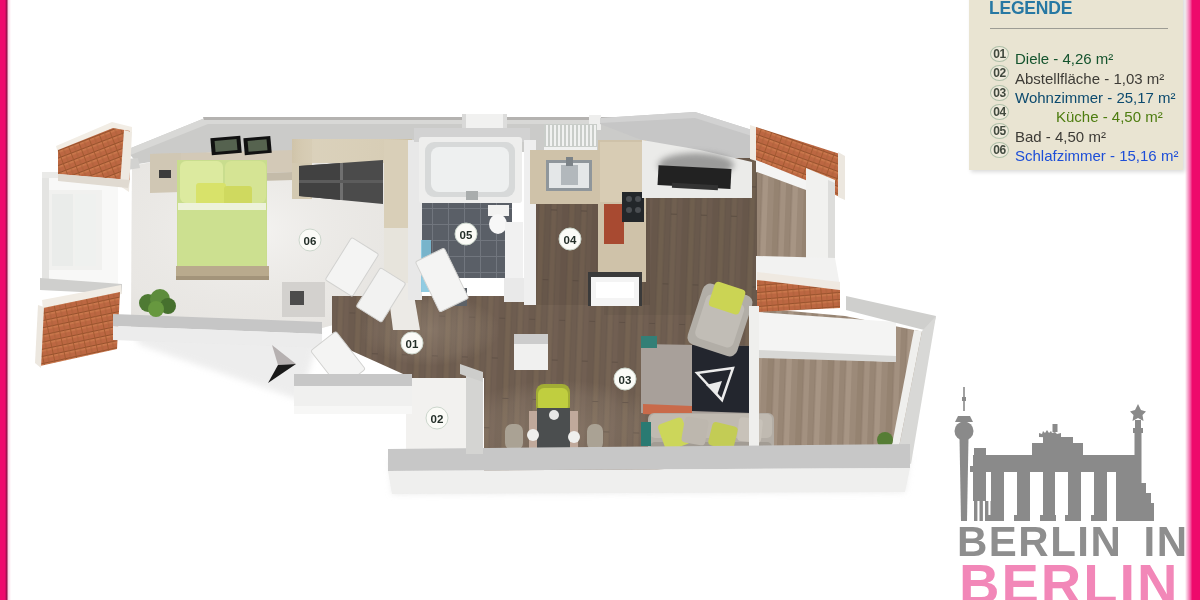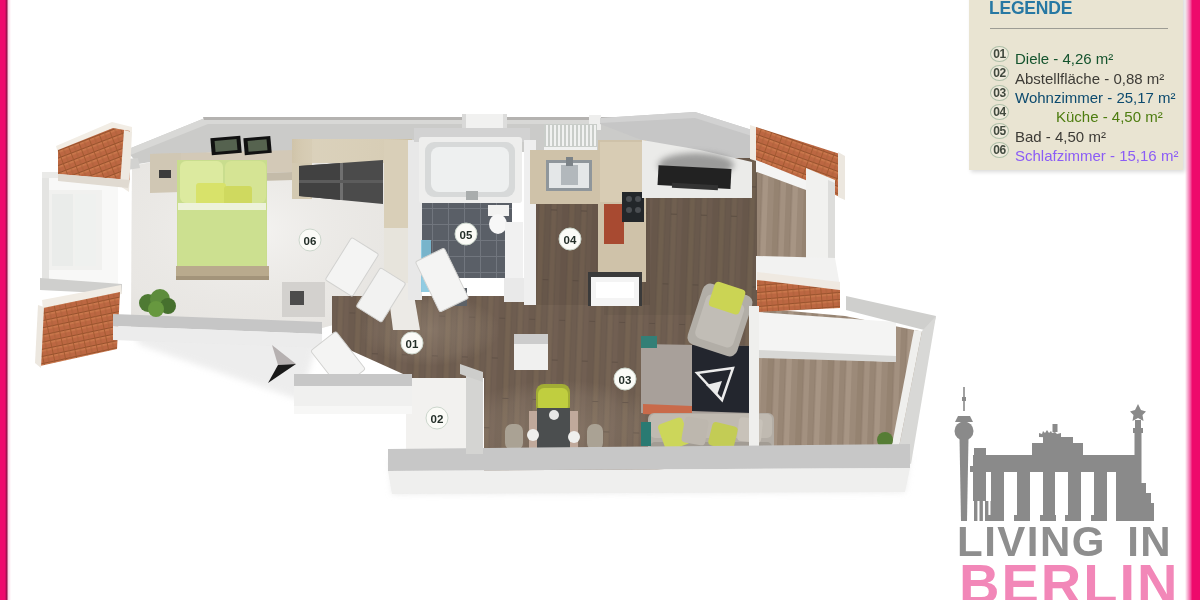--- a/index.html
+++ b/index.html
@@ -440,33 +440,33 @@
 <div class="abs" style="left:969px;top:-6px;width:214px;height:176px;background:#e9e4d2;box-shadow:2px 2px 4px rgba(0,0,0,0.15);"></div>
 
 <div class="abs" style="left:989px;top:-2px;font-size:17.5px;font-weight:bold;color:#2778a3;letter-spacing:-0.2px;">LEGENDE</div>
 
 <div class="abs" style="left:990px;top:28px;width:178px;height:1px;background:#9d9c94;"></div>
 
 <div class="abs" style="left:990px;top:46px;width:17px;height:14px;border:1px solid #aebfa8;border-radius:50%;background:#eeeadb;line-height:14px;font-size:12px;font-weight:bold;color:#41493e;text-align:center;letter-spacing:-0.5px;">01</div>
 <div class="abs" style="left:1015px;top:50px;font-size:15px;color:#14532d;">Diele - 4,26 m²</div>
 
 <div class="abs" style="left:990px;top:65px;width:17px;height:14px;border:1px solid #aebfa8;border-radius:50%;background:#eeeadb;line-height:14px;font-size:12px;font-weight:bold;color:#41493e;text-align:center;letter-spacing:-0.5px;">02</div>
-<div class="abs" style="left:1015px;top:69.5px;font-size:15px;color:#3d3b36;">Abstellfläche - 0,88 m²</div>
+<div class="abs" style="left:1015px;top:69.5px;font-size:15px;color:#3d3b36;">Abstellfläche - 1,03 m²</div>
 
 <div class="abs" style="left:990px;top:85px;width:17px;height:14px;border:1px solid #aebfa8;border-radius:50%;background:#eeeadb;line-height:14px;font-size:12px;font-weight:bold;color:#41493e;text-align:center;letter-spacing:-0.5px;">03</div>
 <div class="abs" style="left:1015px;top:89px;font-size:15px;color:#0c4a6e;">Wohnzimmer - 25,17 m²</div>
 
 <div class="abs" style="left:990px;top:104px;width:17px;height:14px;border:1px solid #aebfa8;border-radius:50%;background:#eeeadb;line-height:14px;font-size:12px;font-weight:bold;color:#41493e;text-align:center;letter-spacing:-0.5px;">04</div>
 <div class="abs" style="left:1015px;top:108px;font-size:15px;color:#4d7c0f;margin-left:41px;">Küche - 4,50 m²</div>
 
 <div class="abs" style="left:990px;top:123px;width:17px;height:14px;border:1px solid #aebfa8;border-radius:50%;background:#eeeadb;line-height:14px;font-size:12px;font-weight:bold;color:#41493e;text-align:center;letter-spacing:-0.5px;">05</div>
 <div class="abs" style="left:1015px;top:127.5px;font-size:15px;color:#3d3b36;">Bad - 4,50 m²</div>
 
 <div class="abs" style="left:990px;top:142px;width:17px;height:14px;border:1px solid #aebfa8;border-radius:50%;background:#eeeadb;line-height:14px;font-size:12px;font-weight:bold;color:#41493e;text-align:center;letter-spacing:-0.5px;">06</div>
-<div class="abs" style="left:1015px;top:146.5px;font-size:15px;color:#8b5cf6;">Schlafzimmer - 15,16 m²</div>
+<div class="abs" style="left:1015px;top:146.5px;font-size:15px;color:#1d4ed8;">Schlafzimmer - 15,16 m²</div>
 
 <svg class="abs" style="left:940px;top:380px" width="240" height="142" viewBox="0 0 240 142">
   <g fill="#8a8a8a">
 
     <g>
       <rect x="23.2" y="7" width="1.6" height="24"></rect>
       <rect x="22" y="17" width="4" height="4"></rect>
       <path d="M 18 36 l 12 0 l 3 6 l -18 0 Z"></path>
       <circle cx="24" cy="51" r="9.5"></circle>
       <polygon points="19.5,58 28.5,58 27,141 21,141"></polygon>
@@ -507,19 +507,19 @@
       <rect x="195" y="40" width="6" height="8"></rect>
       <rect x="193" y="48" width="10" height="5"></rect>
       <rect x="194.5" y="53" width="7" height="50"></rect>
       <rect x="190" y="103" width="16" height="10"></rect>
       <rect x="185" y="113" width="26" height="10"></rect>
       <rect x="182" y="123" width="32" height="18"></rect>
     </g>
   </g>
 </svg>
 
-<div class="abs" style="left:957px;top:518px;font-size:42px;font-weight:bold;color:#8e8e8e;letter-spacing:1.5px;word-spacing:8px;">LIVING IN</div>
+<div class="abs" style="left:957px;top:518px;font-size:42px;font-weight:bold;color:#8e8e8e;letter-spacing:1.5px;word-spacing:8px;">BERLIN IN</div>
 
 <div class="abs" style="left:959px;top:551px;font-size:56px;font-weight:bold;color:#f287b8;letter-spacing:2px;">BERLIN</div>
 
 <div class="abs" style="left:0;top:0;width:11px;height:600px;background:linear-gradient(to right,#ee0a6c 0%,#ee0a6c 45%,#8f1347 62%,rgba(244,170,200,0.5) 75%,rgba(255,255,255,0) 100%);"></div>
 
 <div class="abs" style="left:1185px;top:0;width:15px;height:600px;background:linear-gradient(to left,#ee0a6c 0%,#ee0a6c 52%,#f2519b 62%,rgba(255,255,255,0) 100%);"></div>
 
 </body></html>

